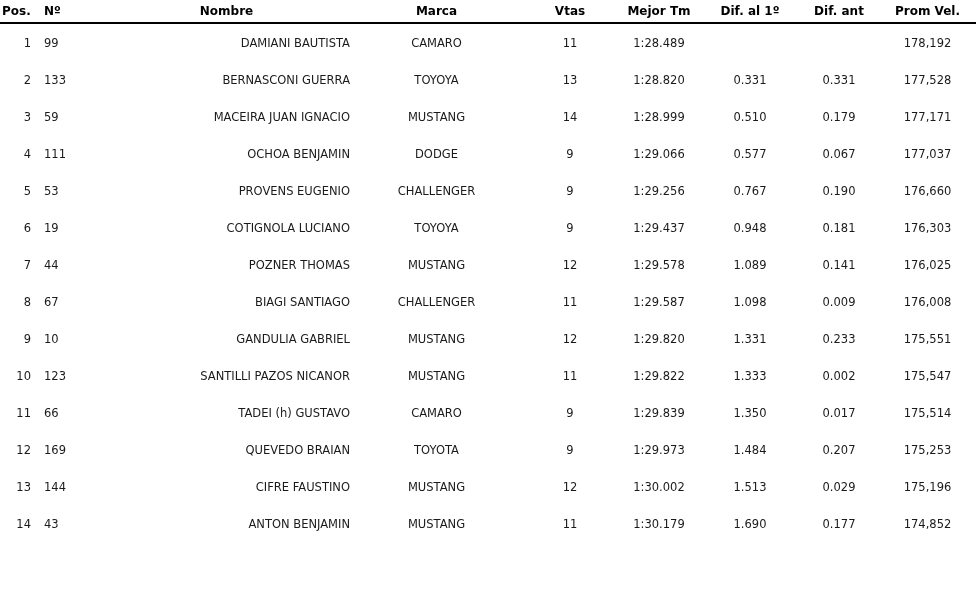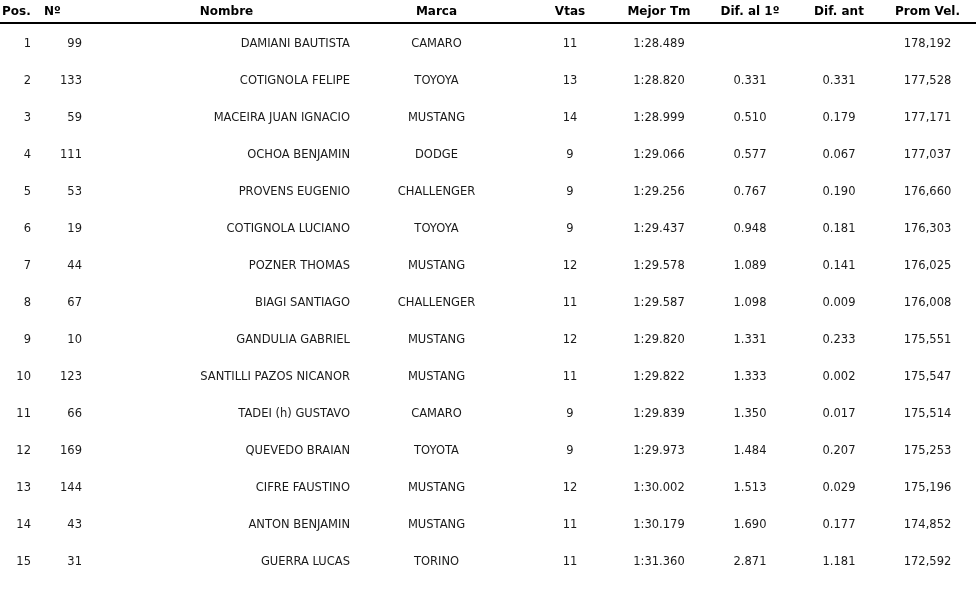--- a/index.html
+++ b/index.html
@@ -36,21 +36,21 @@
     height: 37px;
     vertical-align: middle;
     white-space: nowrap;
     padding: 0;
     color: #1a1a1a;
   }
   
   th.c0 { text-align: left;  padding-left: 2px; }
   td.c0 { text-align: right; padding-right: 13px; }
   th.c1 { text-align: left; padding-right: 0; }
-  td.c1 { text-align: right; padding-right: 3px; }
+  td.c1 { padding-right: 3px; }
   th.c2 { text-align: center;  padding-left: 18px; }
   td.c2 { text-align: right;  padding-left: 23px; }
   th.c3, td.c3,
   th.c4, td.c4,
   th.c5, td.c5,
   th.c6, td.c6,
   th.c7, td.c7,
   th.c8, td.c8 { text-align: center; }
 </style>
 </head>
@@ -89,21 +89,21 @@
         <td class="c3">CAMARO</td>
         <td class="c4">11</td>
         <td class="c5">1:28.489</td>
         <td class="c6"></td>
         <td class="c7"></td>
         <td class="c8">178,192</td>
       </tr>
       <tr>
         <td class="c0">2</td>
         <td class="c1">133</td>
-        <td class="c2">COTIGNOLA FELIPE</td>
+        <td class="c2">BERNASCONI GUERRA</td>
         <td class="c3">TOYOYA</td>
         <td class="c4">13</td>
         <td class="c5">1:28.820</td>
         <td class="c6">0.331</td>
         <td class="c7">0.331</td>
         <td class="c8">177,528</td>
       </tr>
       <tr>
         <td class="c0">3</td>
         <td class="c1">59</td>
@@ -229,25 +229,14 @@
         <td class="c0">14</td>
         <td class="c1">43</td>
         <td class="c2">ANTON BENJAMIN</td>
         <td class="c3">MUSTANG</td>
         <td class="c4">11</td>
         <td class="c5">1:30.179</td>
         <td class="c6">1.690</td>
         <td class="c7">0.177</td>
         <td class="c8">174,852</td>
       </tr>
-      <tr>
-        <td class="c0">15</td>
-        <td class="c1">31</td>
-        <td class="c2">GUERRA LUCAS</td>
-        <td class="c3">TORINO</td>
-        <td class="c4">11</td>
-        <td class="c5">1:31.360</td>
-        <td class="c6">2.871</td>
-        <td class="c7">1.181</td>
-        <td class="c8">172,592</td>
-      </tr>
     </tbody>
 </table>
 
 </body></html>

